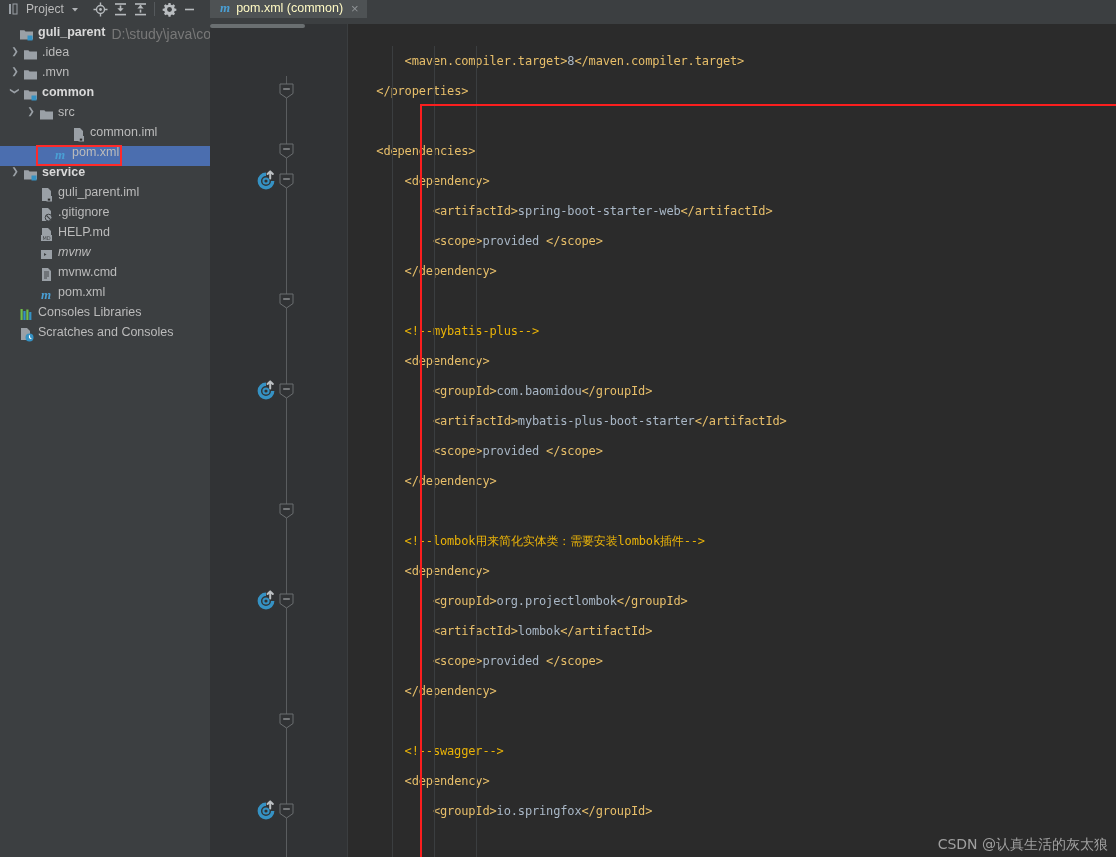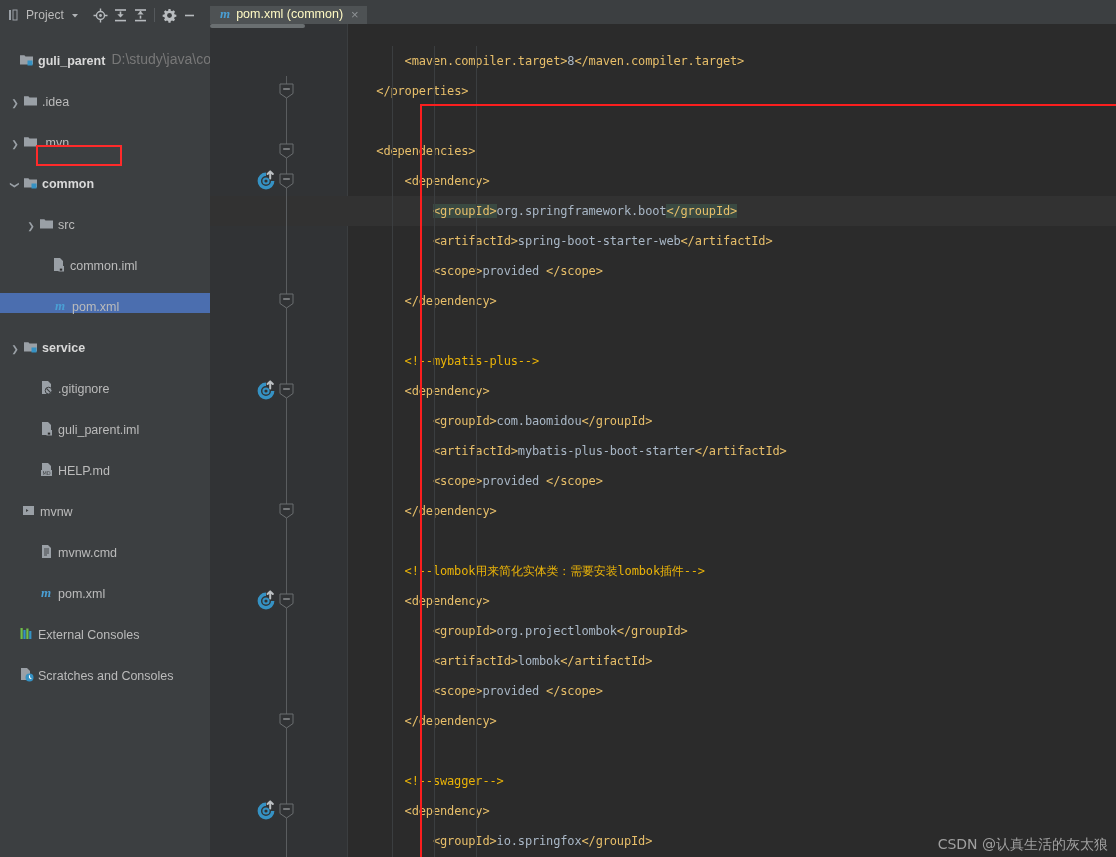--- a/index.html
+++ b/index.html
@@ -20,21 +20,21 @@
     height: 857px;
     background: #2b2b2b;
     display: flex;
     flex-direction: column;
   }
 
   
   .topbar {
     height: 24px;
     display: flex;
-    align-items: flex-end;
+    align-items: flex-start;
     background: #3c3f41;
     flex: none;
   }
   .tool-head {
     width: 210px;
     background: #3c3f41;
     display: flex;
     align-items: center;
     padding-left: 4px;
     box-sizing: border-box;
@@ -113,27 +113,26 @@
     flex: none;
     background: #3c3f41;
     box-sizing: border-box;
     padding-top: 2px;
     position: relative;
     overflow: hidden;
   }
   .row {
     height: 20px;
     display: flex;
-    align-items: flex-end;
+    align-items: flex-start;
     font-size: 12.5px;
     color: #bbbbbb;
     white-space: nowrap;
     position: relative;
     padding-right: 4px;
-    margin-top: 21px;
   }
   .row.sel { background: #4b6eaf; }
   .arrow {
     width: 14px;
     flex: none;
     display: flex;
     align-items: center;
     justify-content: center;
     color: #9aa0a6;
     font-size: 9px;
@@ -398,21 +397,21 @@
         </div>
         <div class="row" style="padding-left: 24px;">
           <span class="arrow">❯</span>
           <span class="ico">
             <svg width="15" height="15" viewBox="0 0 15 15">
               <path d="M1 3.2h4.4l1.1 1.3H14v8H1z" fill="#9aa0a6"></path>
             </svg>
           </span>
           <span class="lbl">src</span>
         </div>
-        <div class="row" style="padding-left: 36px;">
+        <div class="row" style="padding-left: 56px;">
           <span class="arrow"></span>
           <span class="ico">
             <svg width="15" height="15" viewBox="0 0 15 15">
               <path d="M3 1h6l3 3v10H3z" fill="#9aa0a6"></path>
               <rect x="7.5" y="9" width="5.5" height="5.5" fill="#9aa0a6"></rect>
               <rect x="8.8" y="11.6" width="2.4" height="2" fill="#2b2b2b"></rect>
             </svg>
           </span>
           <span class="lbl">common.iml</span>
         </div>
@@ -431,49 +430,49 @@
               <rect x="8.5" y="8.5" width="5" height="5" fill="#3592c4"></rect>
             </svg>
           </span>
           <span class="lbl bold">service</span>
         </div>
         <div class="row" style="padding-left: 24px;">
           <span class="arrow"></span>
           <span class="ico">
             <svg width="15" height="15" viewBox="0 0 15 15">
               <path d="M3 1h6l3 3v10H3z" fill="#9aa0a6"></path>
+              <rect x="7.5" y="9" width="5.5" height="5.5" fill="#9aa0a6"></rect>
+              <rect x="8.8" y="11.6" width="2.4" height="2" fill="#2b2b2b"></rect>
+            </svg>
+          </span>
+          <span class="lbl">guli_parent.iml</span>
+        </div>
+        <div class="row" style="padding-left: 24px;">
+          <span class="arrow"></span>
+          <span class="ico">
+            <svg width="15" height="15" viewBox="0 0 15 15">
+              <path d="M3 1h6l3 3v10H3z" fill="#9aa0a6"></path>
               <circle cx="9.6" cy="10.6" r="3.4" fill="#9aa0a6" stroke="#3c3f41" stroke-width="1"></circle>
               <path d="M7.4 8.4 L11.8 12.8" stroke="#3c3f41" stroke-width="1.2"></path>
             </svg>
           </span>
           <span class="lbl">.gitignore</span>
-        </div>
-        <div class="row" style="padding-left: 24px;">
-          <span class="arrow"></span>
-          <span class="ico">
-            <svg width="15" height="15" viewBox="0 0 15 15">
-              <path d="M3 1h6l3 3v10H3z" fill="#9aa0a6"></path>
-              <rect x="7.5" y="9" width="5.5" height="5.5" fill="#9aa0a6"></rect>
-              <rect x="8.8" y="11.6" width="2.4" height="2" fill="#2b2b2b"></rect>
-            </svg>
-          </span>
-          <span class="lbl">guli_parent.iml</span>
         </div>
         <div class="row" style="padding-left: 24px;">
           <span class="arrow"></span>
           <span class="ico">
             <svg width="15" height="15" viewBox="0 0 15 15">
               <path d="M3 1h6l3 3v4H3z" fill="#9aa0a6"></path>
               <rect x="2" y="8" width="11" height="6" fill="#9aa0a6"></rect>
               <text x="7.5" y="13" font-size="5" text-anchor="middle" fill="#3c3f41" font-family="DejaVu Sans, sans-serif">MD</text>
             </svg>
           </span>
           <span class="lbl">HELP.md</span>
         </div>
-        <div class="row" style="padding-left: 6px;">
+        <div class="row" style="padding-left: 24px; font-style: italic;">
           <span class="arrow"></span>
           <span class="ico">
             <svg width="15" height="15" viewBox="0 0 15 15">
               <rect x="2" y="3" width="11" height="9" fill="#9aa0a6"></rect>
               <path d="M5 6 L7.5 7.5 L5 9 Z" fill="#3c3f41"></path>
             </svg>
           </span>
           <span class="lbl">mvnw</span>
         </div>
         <div class="row" style="padding-left: 24px;">
@@ -496,21 +495,21 @@
         <div class="row" style="padding-left: 4px;">
           <span class="arrow"></span>
           <span class="ico">
             <svg width="15" height="15" viewBox="0 0 15 15">
               <rect x="1.5" y="2" width="2.2" height="11" fill="#6fbf4a"></rect>
               <rect x="4.4" y="4" width="2.2" height="9" fill="#3592c4"></rect>
               <rect x="7.3" y="2.5" width="2.2" height="10.5" fill="#6fbf4a"></rect>
               <rect x="10.2" y="5" width="2.2" height="8" fill="#3592c4"></rect>
             </svg>
           </span>
-          <span class="lbl">External Consoles</span>
+          <span class="lbl">Consoles Libraries</span>
         </div>
         <div class="row" style="padding-left: 4px;">
           <span class="arrow"></span>
           <span class="ico">
             <svg width="15" height="15" viewBox="0 0 15 15">
               <path d="M2 1h6l3 3v9H2z" fill="#9aa0a6"></path>
               <circle cx="10.5" cy="10.5" r="4" fill="#3592c4"></circle>
               <path d="M10.5 8.2v2.5l1.8 1" stroke="#ffffff" stroke-width="1.1" fill="none"></path>
             </svg>
           </span>
@@ -533,24 +532,20 @@
           </div>
           <div class="ln">
             <span class="ln-text"></span>
           </div>
           <div class="ln">
             <span class="ln-text"><span class="txt">    </span><span class="tag">&lt;dependencies&gt;</span></span>
           </div>
           <div class="ln">
             <span class="ln-text"><span class="txt">        </span><span class="tag">&lt;dependency&gt;</span></span>
           </div>
-          <div class="ln hl">
-            <div class="ln-rowbg"></div>
-            <span class="ln-text"><span class="txt">            </span><span class="tag mark">&lt;groupId&gt;</span><span class="txt">org.springframework.boot</span><span class="tag mark">&lt;/groupId&gt;</span></span>
-          </div>
           <div class="ln">
             <span class="ln-text"><span class="txt">            </span><span class="tag">&lt;artifactId&gt;</span><span class="txt">spring-boot-starter-web</span><span class="tag">&lt;/artifactId&gt;</span></span>
           </div>
           <div class="ln">
             <span class="ln-text"><span class="txt">            </span><span class="tag">&lt;scope&gt;</span><span class="txt">provided </span><span class="tag">&lt;/scope&gt;</span></span>
           </div>
           <div class="ln">
             <span class="ln-text"><span class="txt">        </span><span class="tag">&lt;/dependency&gt;</span></span>
           </div>
           <div class="ln">

